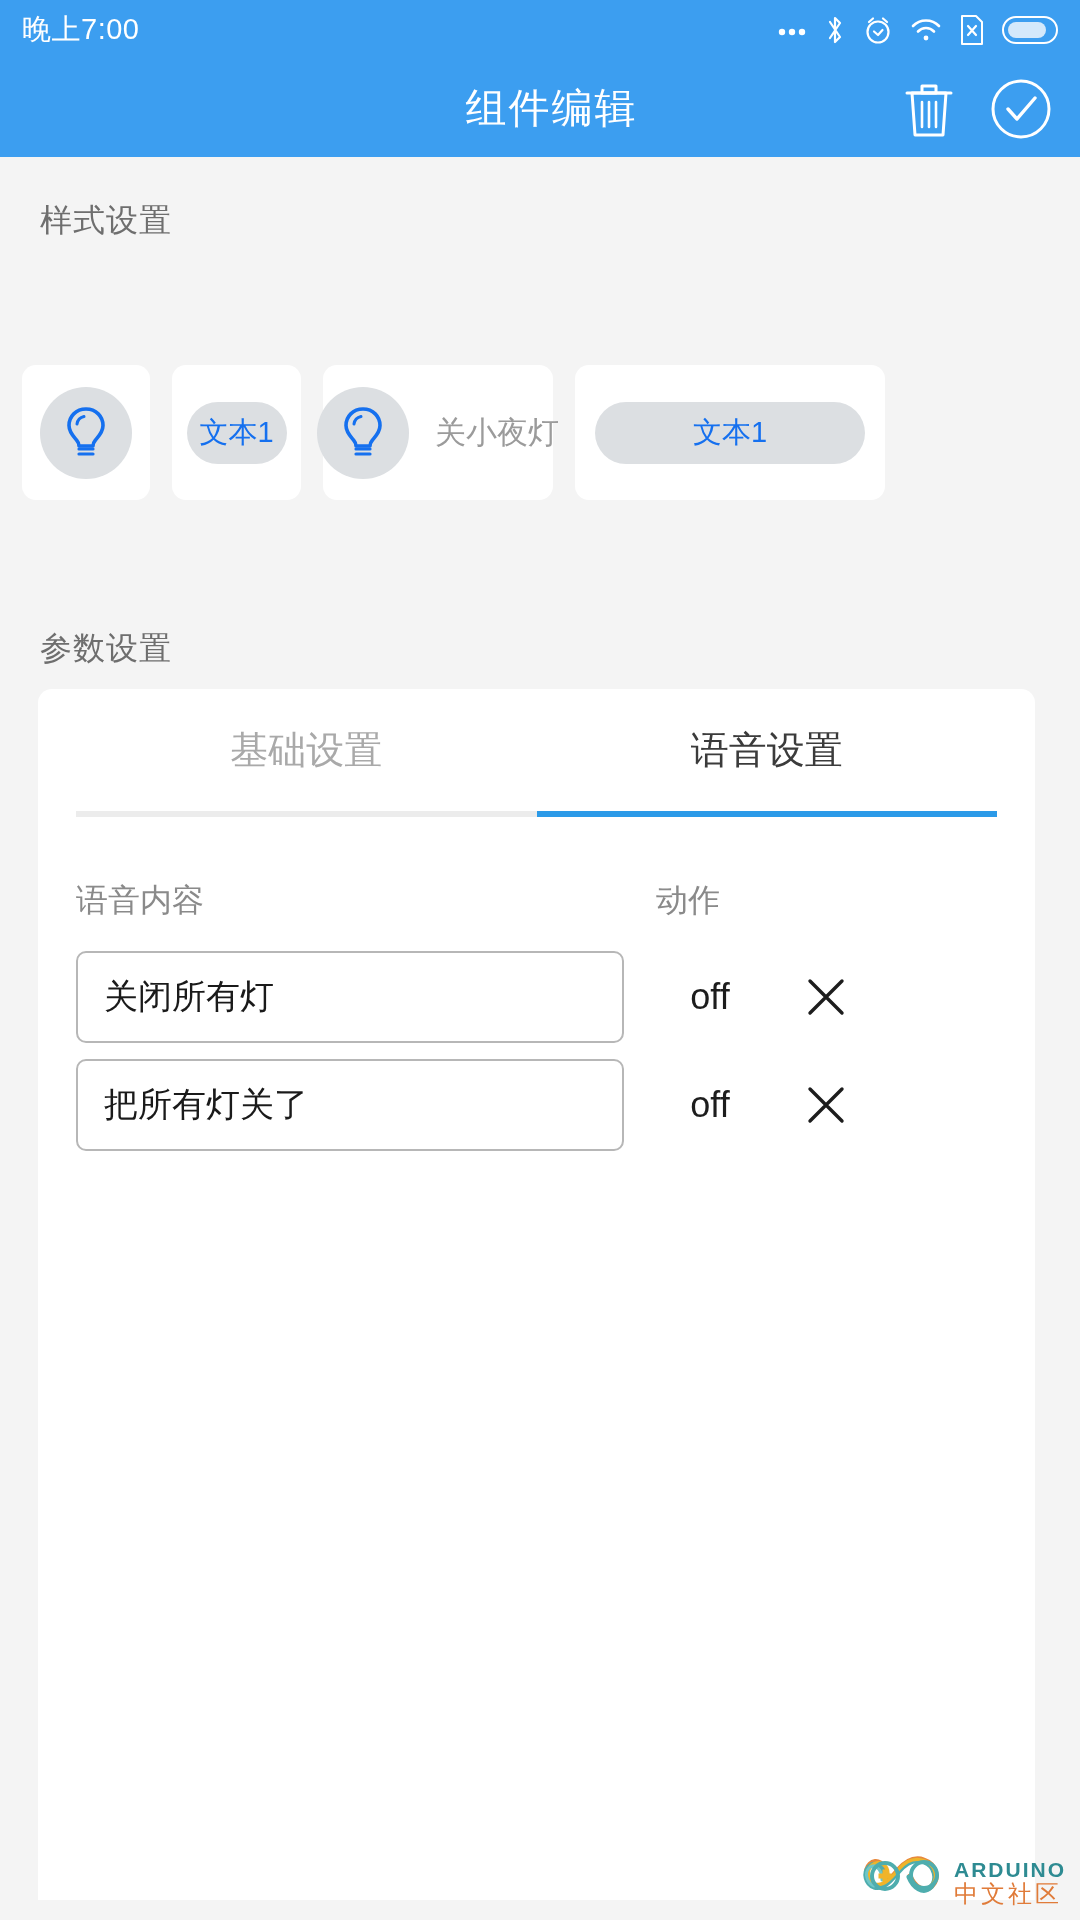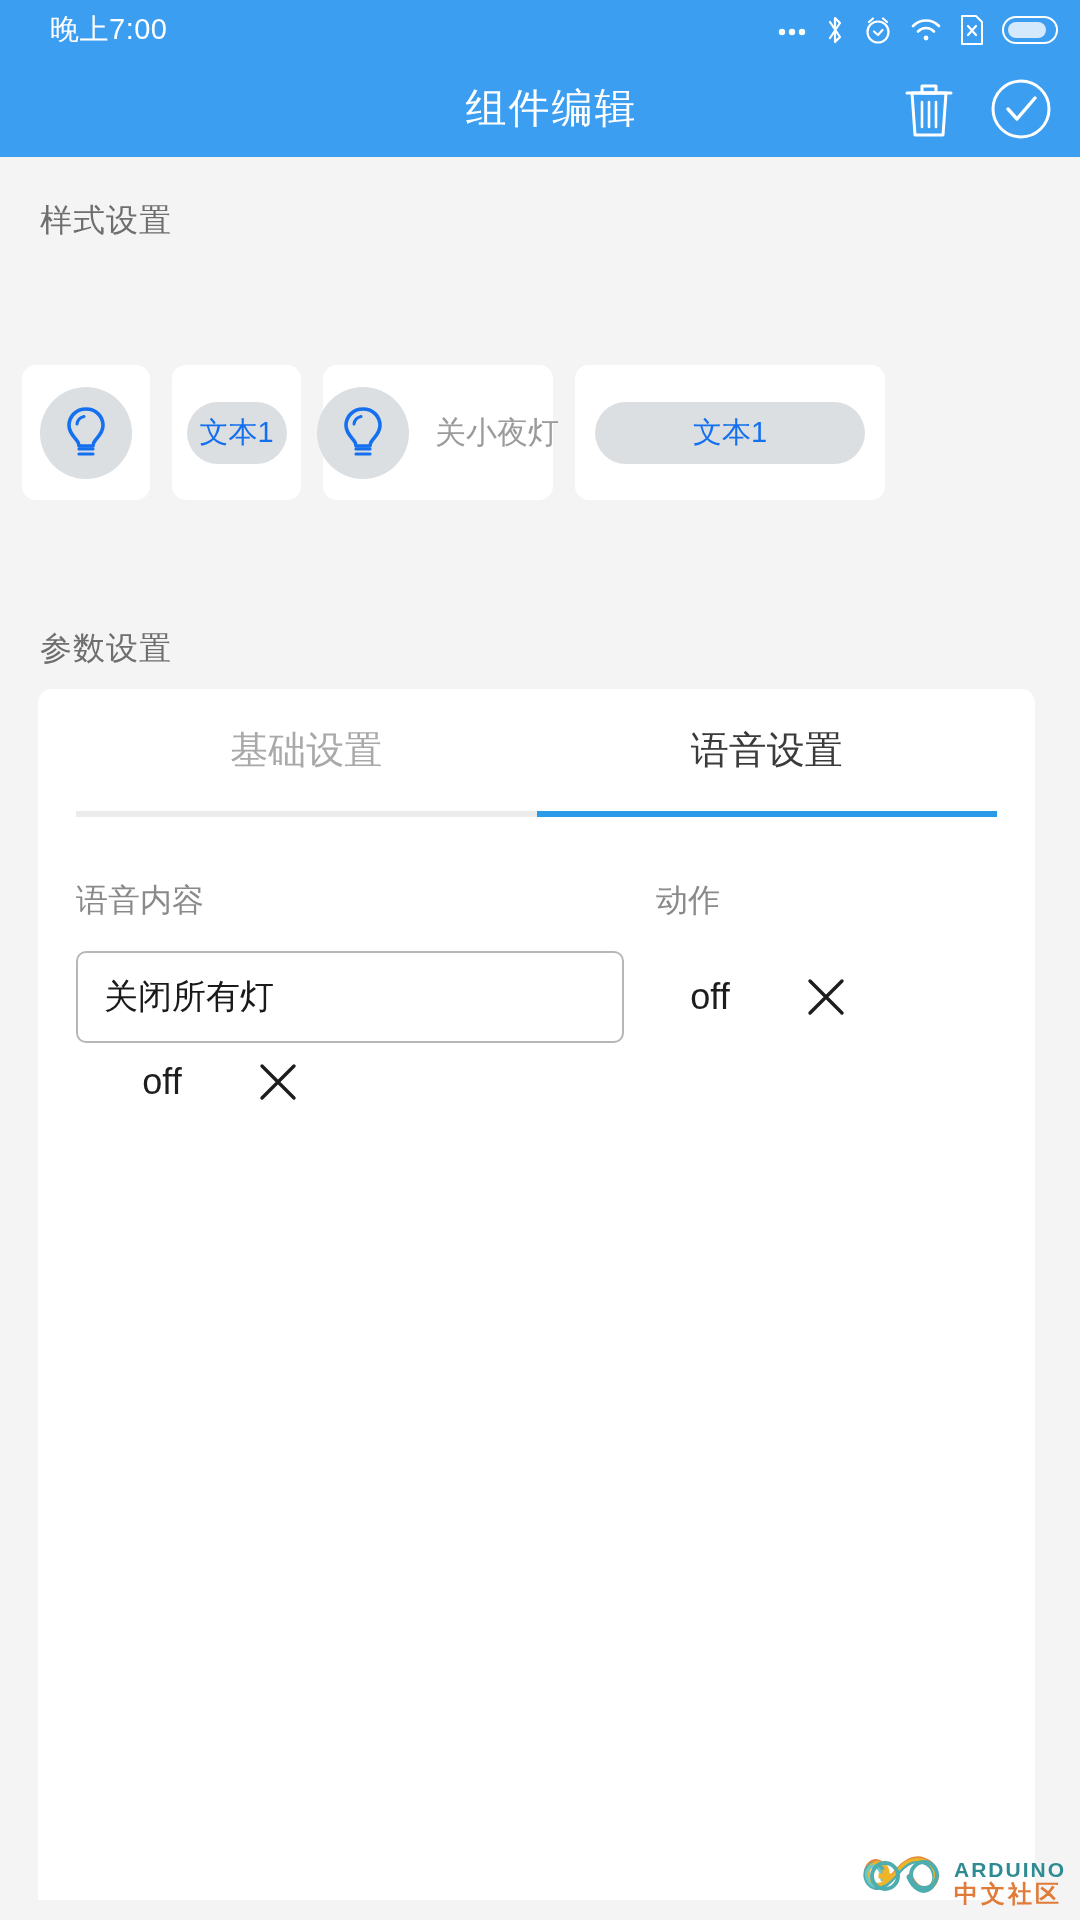--- a/index.html
+++ b/index.html
@@ -17,21 +17,20 @@
     background: #3c9ef0;
     display: flex;
     align-items: center;
     padding: 0 22px;
     color: #ffffff;
   }
   .status-time {
     font-size: 29px;
     letter-spacing: 0.5px;
     color: #ffffff;
-    margin-left: 28px;
   }
   .status-icons {
     margin-left: auto;
     display: flex;
     align-items: center;
     gap: 17px;
   }
   .status-icons svg { display: block; }
 
   
@@ -257,21 +256,21 @@
     padding-bottom: 4px;
   }
   .wm-en {
     font-size: 21px;
     font-weight: bold;
     color: #2e8b92;
     letter-spacing: 2px;
   }
   .wm-cn {
     font-size: 24px;
-    font-weight: bold;
+    font-weight: normal;
     color: #e07b39;
     letter-spacing: 3px;
   }
 </style>
 </head>
 <body>
 
 <div class="statusbar">
   <div class="status-time">晚上7:00</div>
   <div class="status-icons">
@@ -401,20 +400,21 @@
         <input class="cmd-input" type="text" value="关闭所有灯" style="">
         <div class="cmd-action">off</div>
         <div class="cmd-delete">
           <svg width="46" height="46" viewBox="0 0 46 46">
             <path d="M7 7 L39 39 M39 7 L7 39" stroke="#1d1d1d" stroke-width="3.4" stroke-linecap="round"></path>
           </svg>
         </div>
       </div>
 
       <div class="cmd-row">
+        <input class="cmd-input" type="text" value="把所有灯关了" style="">
         <div class="cmd-action">off</div>
         <div class="cmd-delete">
           <svg width="46" height="46" viewBox="0 0 46 46">
             <path d="M7 7 L39 39 M39 7 L7 39" stroke="#1d1d1d" stroke-width="3.4" stroke-linecap="round"></path>
           </svg>
         </div>
       </div>
 
     </div>
 

